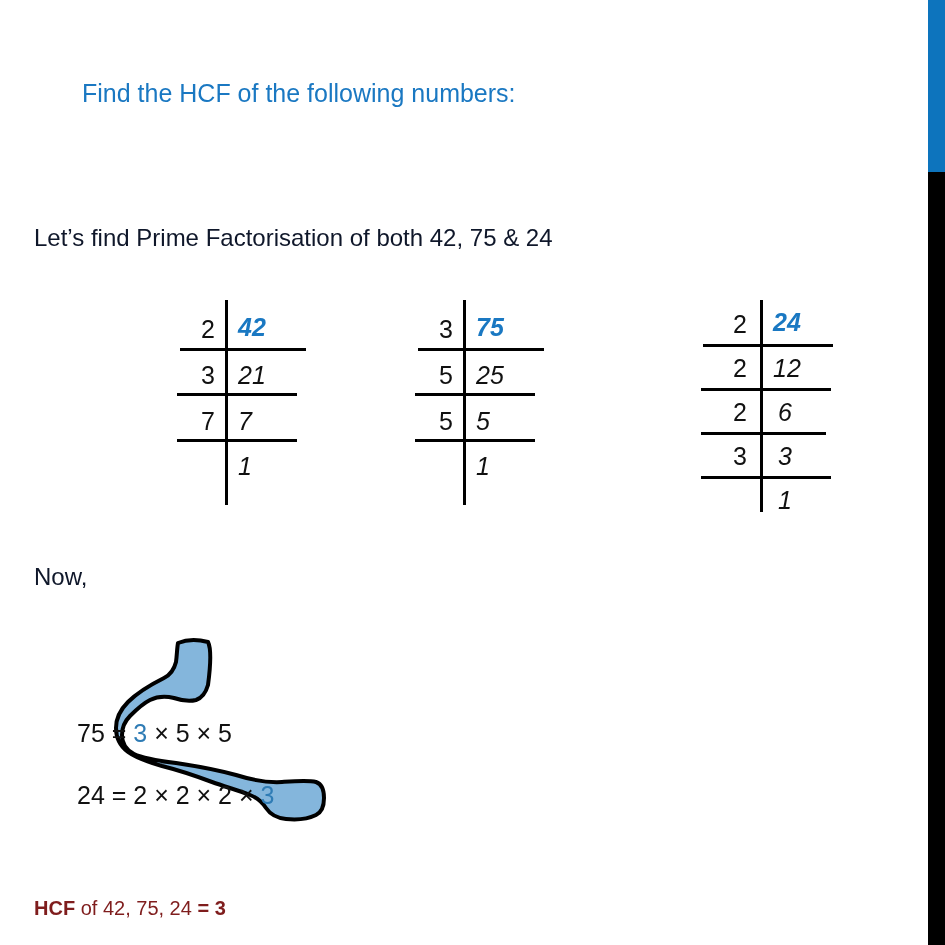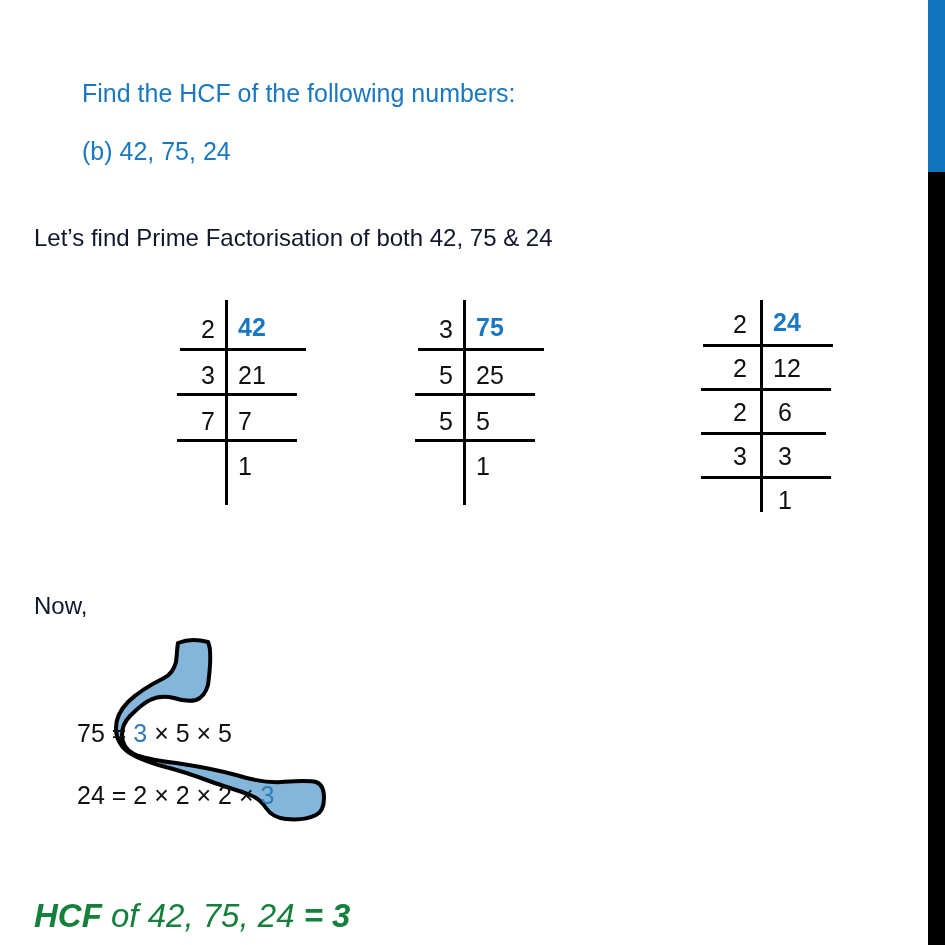--- a/index.html
+++ b/index.html
@@ -78,21 +78,21 @@
   .q-line.l2 { top: 137px; }
 
   .body-text {
     position: absolute;
     left: 34px;
     font-size: 24px;
     color: #0f172a;
     white-space: nowrap;
   }
   .body-text.intro { top: 224px; }
-  .body-text.now   { top: 592px; }
+  .body-text.now   { top: 563px; }
 
   
   .ladder {
     position: absolute;
   }
   .ladder .vline {
     position: absolute;
     top: 0;
     width: 3px;
     background: #000000;
@@ -106,20 +106,21 @@
     position: absolute;
     font-size: 25px;
     color: #111111;
     white-space: nowrap;
   }
   .ladder .cell.left {
     text-align: right;
   }
   .ladder .cell.right {
     text-align: right;
+    font-style: italic;
   }
   .ladder .cell.head {
     color: #1a78c2;
     font-weight: bold;
   }
 
   
   .eq {
     position: absolute;
     left: 77px;
@@ -140,40 +141,38 @@
     width: 240px;
     height: 200px;
     z-index: 1;
     pointer-events: none;
   }
 
   .hcf-line {
     position: absolute;
     left: 34px;
     top: 897px;
-    font-size: 33px;
-    color: #15803d;
-    white-space: nowrap;
-    font-style: italic;
+    font-size: 20px;
+    color: #7f1d1d;
+    white-space: nowrap;
   }
   .hcf-line b { font-weight: bold; }
 </style>
 </head>
 <body>
 
 <div id="page">
 
   <div class="edge-bar">
     <div class="edge-bar-blue"></div>
     <div class="edge-bar-black"></div>
   </div>
 
 
   <div class="q-line l1">Find the HCF of the following numbers:</div>
-  <div class="q-line l2">(b) 42, 75, 24</div>
 
   <div class="body-text intro">Let’s find Prime Factorisation of both 42, 75 &amp; 24</div>
 
   <div class="ladder" id="ladder-0" style="left:180px; top:300px; width:130px; height:210px;">
     <div class="vline" style="left:45px; top:0; height:205px;"></div>
     <div class="hline" style="left:0px;  top:48px;  width:126px;"></div>
     <div class="hline" style="left:-3px; top:93px;  width:120px;"></div>
     <div class="hline" style="left:-3px; top:139px; width:120px;"></div>
 
     <div class="cell left" style="left:-5px; top:15px;  width:40px;">2</div>

